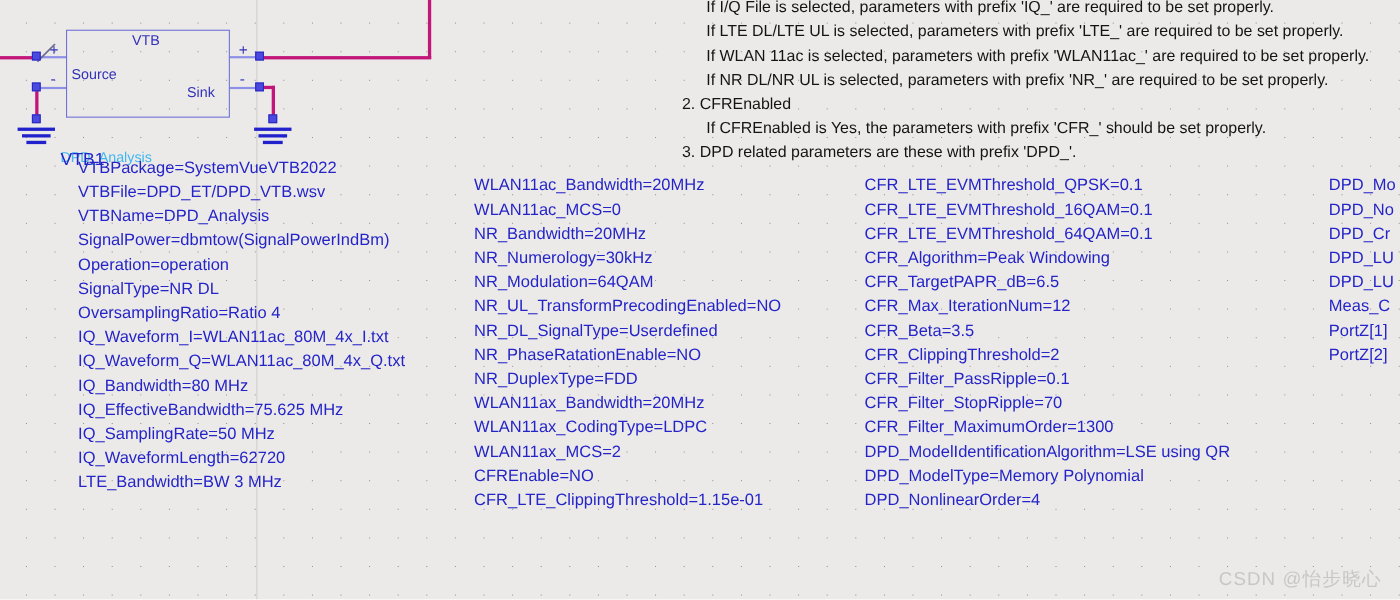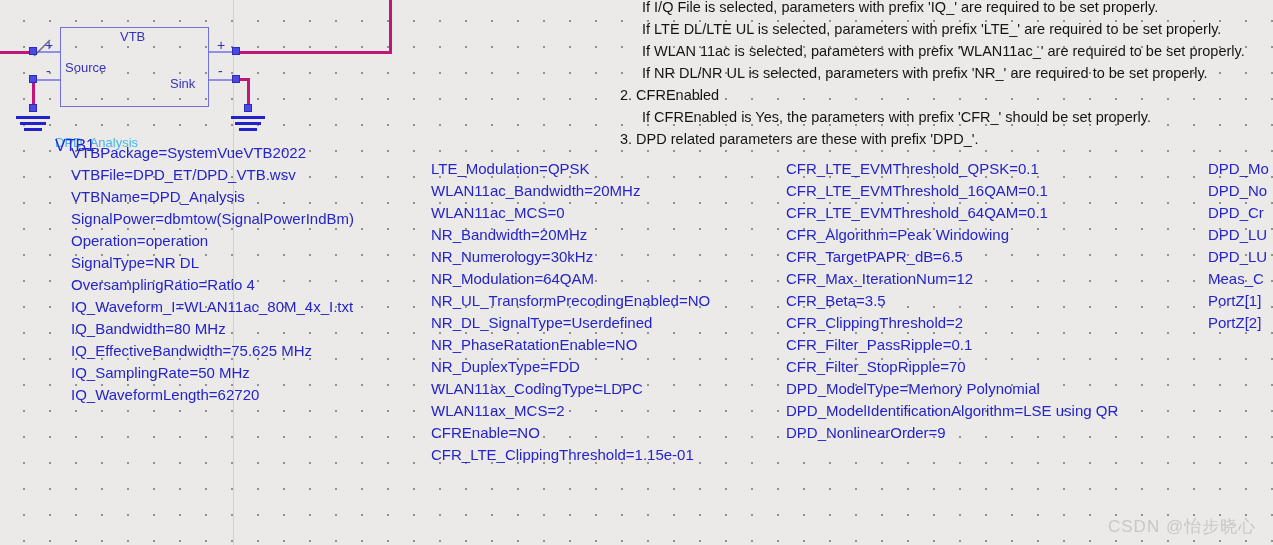--- a/index.html
+++ b/index.html
@@ -202,55 +202,58 @@
 
   <div class="param-col" id="param-col-1" style="left:55px; top:142px;margin-left:16px;">
       <div>VTBPackage=SystemVueVTB2022</div>
       <div>VTBFile=DPD_ET/DPD_VTB.wsv</div>
       <div>VTBName=DPD_Analysis</div>
       <div>SignalPower=dbmtow(SignalPowerIndBm)</div>
       <div>Operation=operation</div>
       <div>SignalType=NR DL</div>
       <div>OversamplingRatio=Ratio 4</div>
       <div>IQ_Waveform_I=WLAN11ac_80M_4x_I.txt</div>
+      <div>IQ_Waveform_Q=WLAN11ac_80M_4x_Q.txt</div>
       <div>IQ_Bandwidth=80 MHz</div>
       <div>IQ_EffectiveBandwidth=75.625 MHz</div>
       <div>IQ_SamplingRate=50 MHz</div>
       <div>IQ_WaveformLength=62720</div>
+      <div>LTE_Bandwidth=BW 3 MHz</div>
     </div>
   <div class="param-col" id="param-col-2" style="left:431px; top:158px;">
-      <div>LTE_Modulation=QPSK</div>
       <div>WLAN11ac_Bandwidth=20MHz</div>
       <div>WLAN11ac_MCS=0</div>
       <div>NR_Bandwidth=20MHz</div>
       <div>NR_Numerology=30kHz</div>
       <div>NR_Modulation=64QAM</div>
       <div>NR_UL_TransformPrecodingEnabled=NO</div>
       <div>NR_DL_SignalType=Userdefined</div>
       <div>NR_PhaseRatationEnable=NO</div>
       <div>NR_DuplexType=FDD</div>
+      <div>WLAN11ax_Bandwidth=20MHz</div>
       <div>WLAN11ax_CodingType=LDPC</div>
       <div>WLAN11ax_MCS=2</div>
       <div>CFREnable=NO</div>
       <div>CFR_LTE_ClippingThreshold=1.15e-01</div>
     </div>
   <div class="param-col" id="param-col-3" style="left:786px; top:158px;">
       <div>CFR_LTE_EVMThreshold_QPSK=0.1</div>
       <div>CFR_LTE_EVMThreshold_16QAM=0.1</div>
       <div>CFR_LTE_EVMThreshold_64QAM=0.1</div>
       <div>CFR_Algorithm=Peak Windowing</div>
       <div>CFR_TargetPAPR_dB=6.5</div>
       <div>CFR_Max_IterationNum=12</div>
       <div>CFR_Beta=3.5</div>
       <div>CFR_ClippingThreshold=2</div>
       <div>CFR_Filter_PassRipple=0.1</div>
       <div>CFR_Filter_StopRipple=70</div>
+      <div>CFR_Filter_MaximumOrder=1300</div>
+      <div>DPD_ModelIdentificationAlgorithm=LSE using QR</div>
       <div>DPD_ModelType=Memory Polynomial</div>
-      <div>DPD_ModelIdentificationAlgorithm=LSE using QR</div>
-      <div>DPD_NonlinearOrder=9</div>
+      <div>DPD_NonlinearOrder=4</div>
     </div>
   <div class="param-col" id="param-col-4" style="left:1208px; top:158px;">
       <div>DPD_Mo</div>
       <div>DPD_No</div>
       <div>DPD_Cr</div>
       <div>DPD_LU</div>
       <div>DPD_LU</div>
       <div>Meas_C</div>
       <div>PortZ[1]</div>
       <div>PortZ[2]</div>

